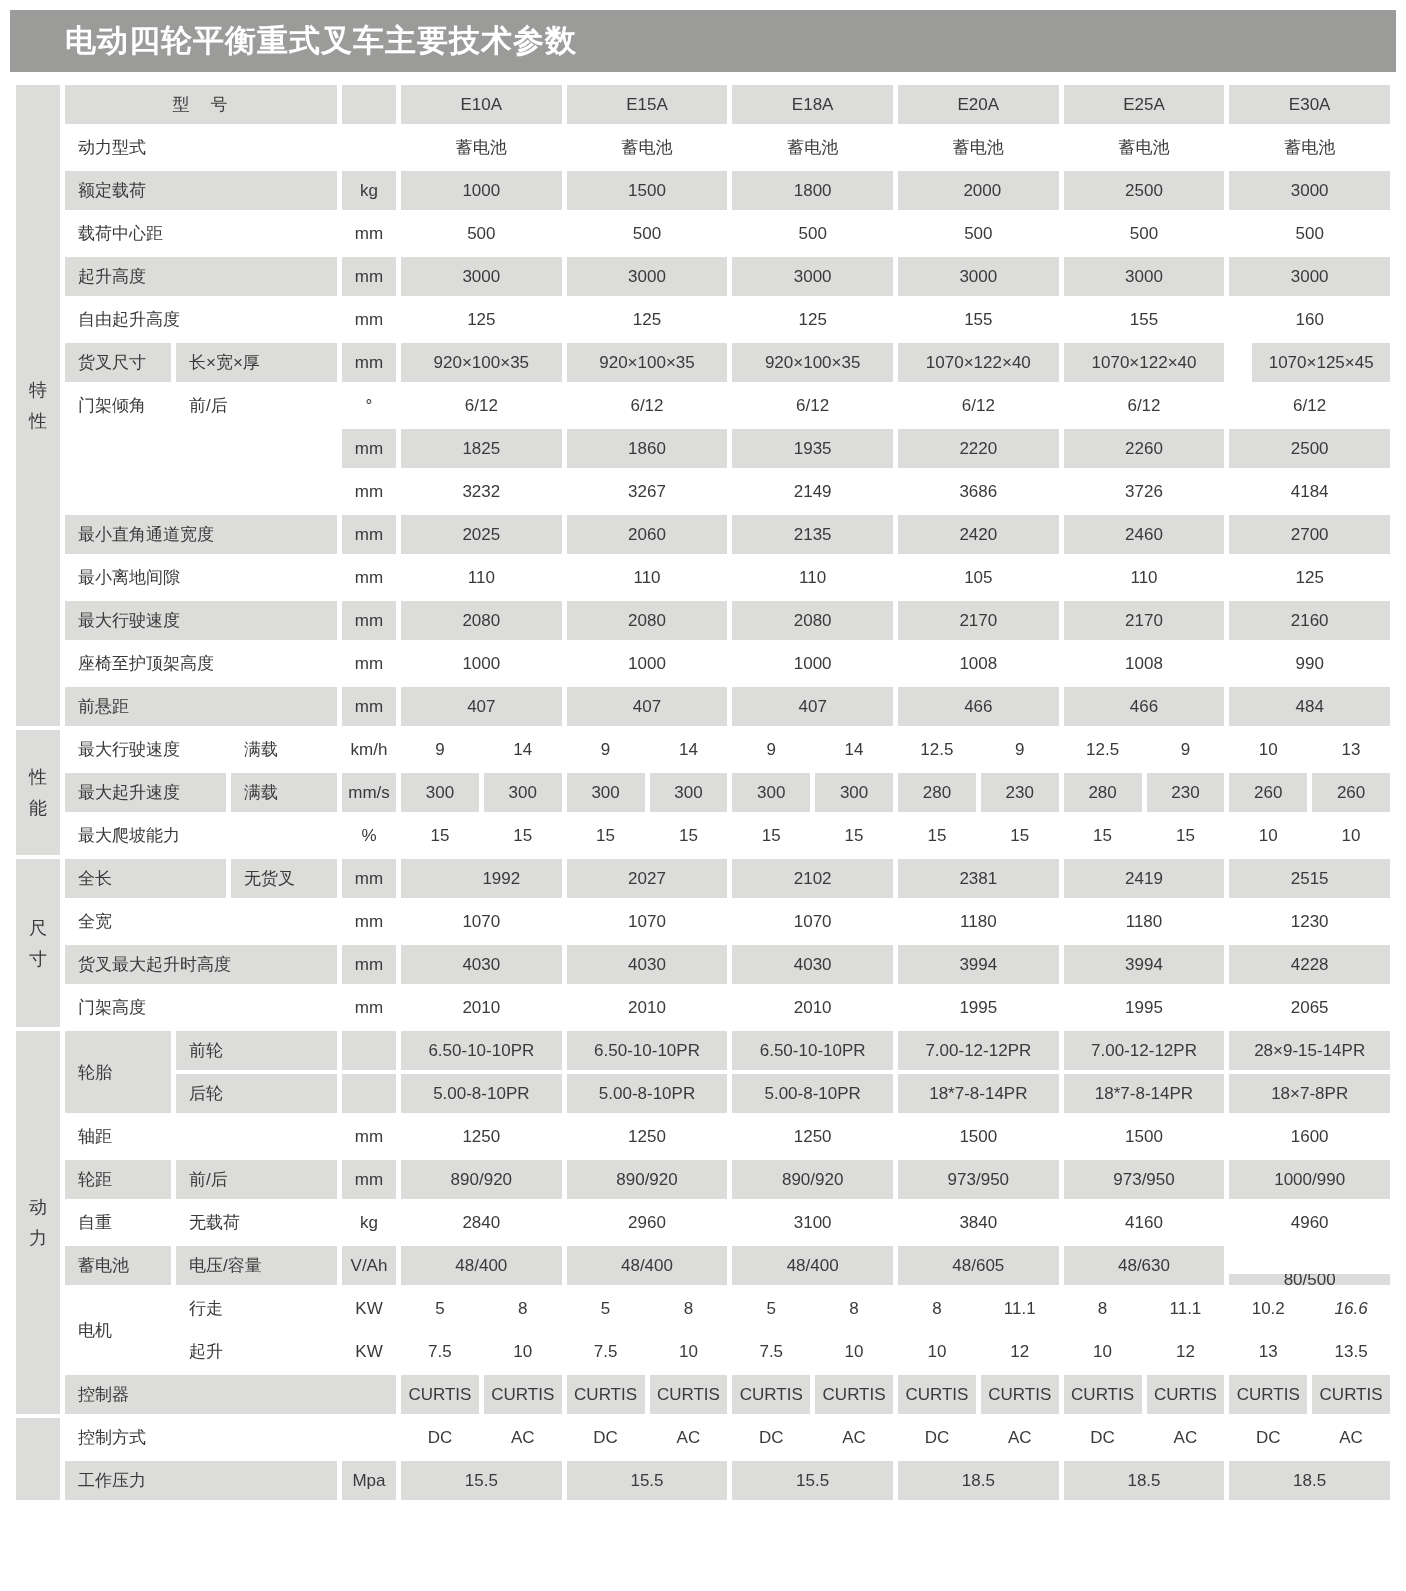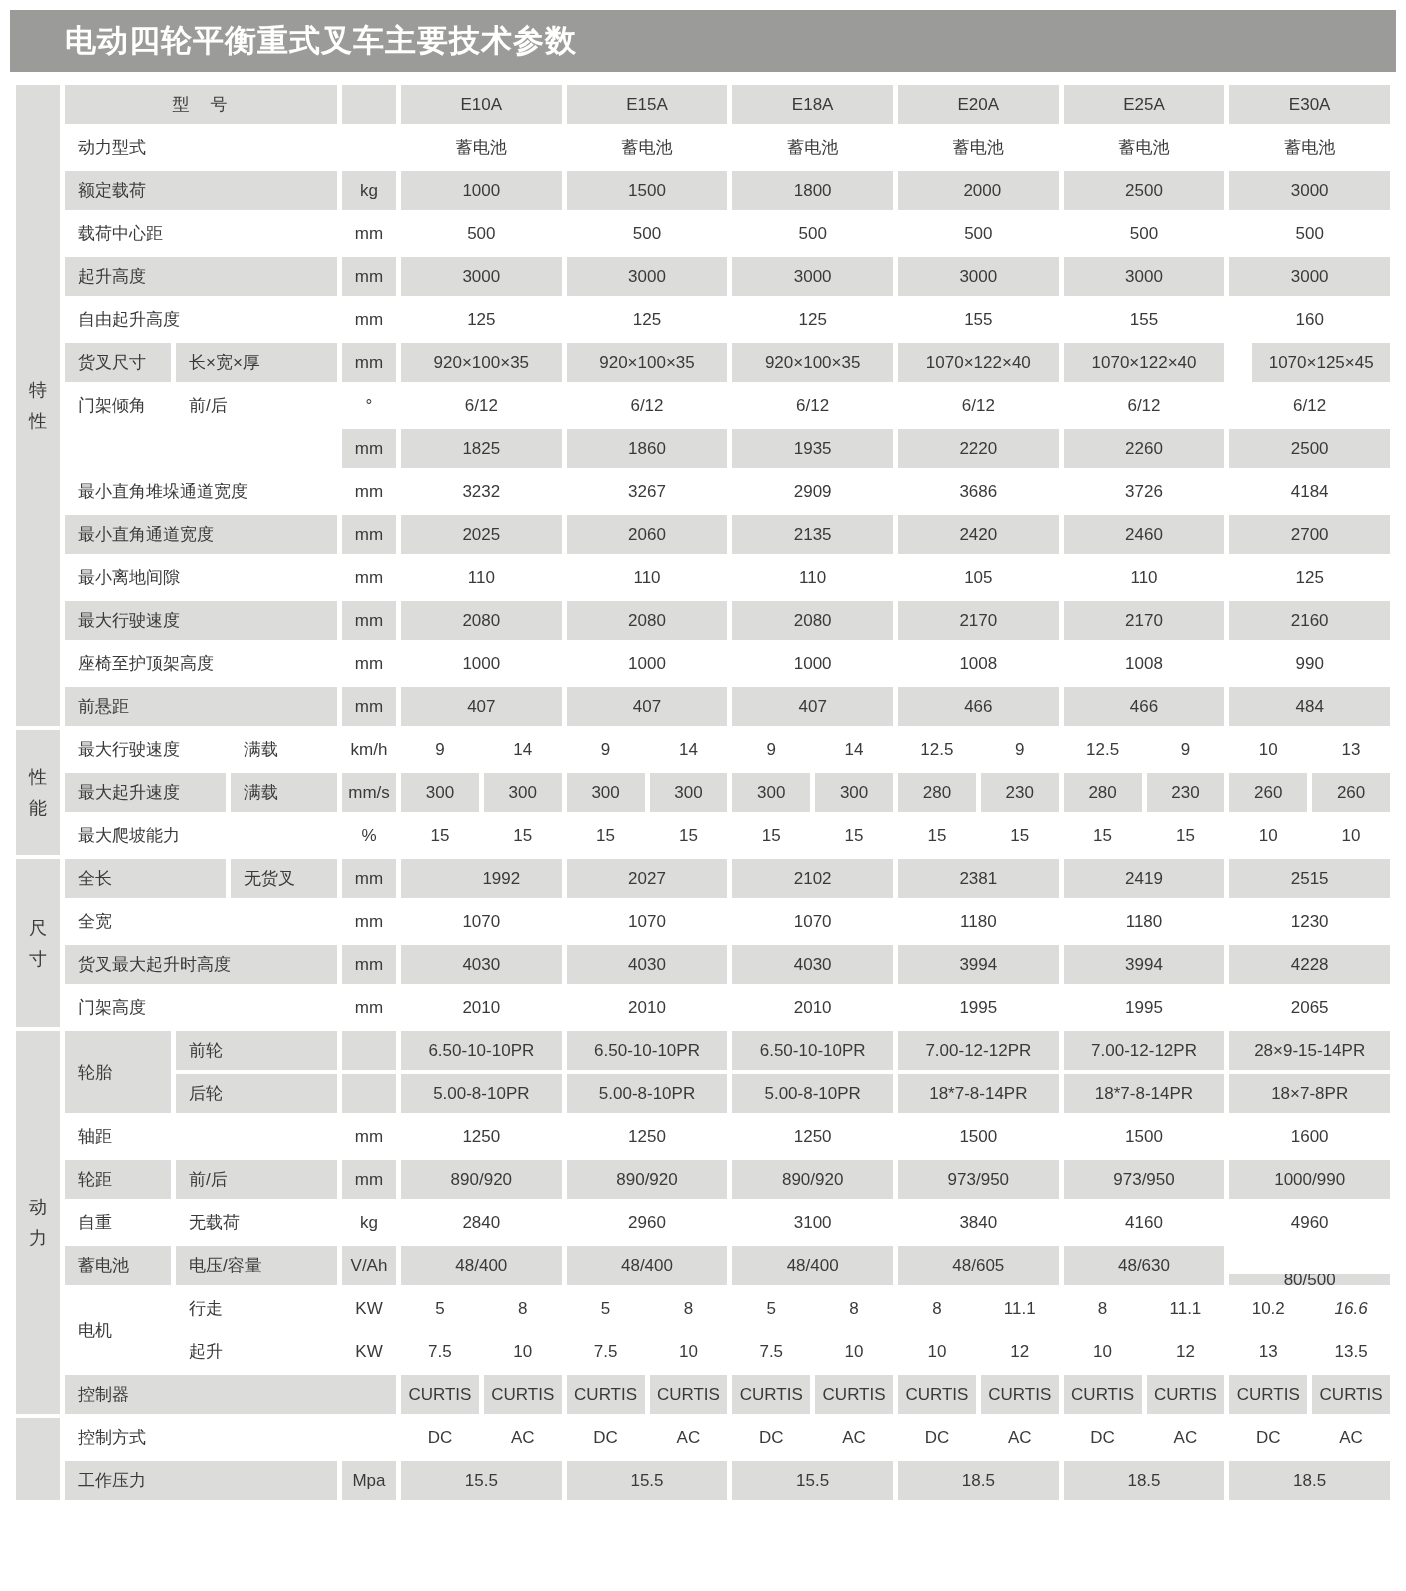--- a/index.html
+++ b/index.html
@@ -119,25 +119,24 @@
     <div class="cell" style="grid-area: 8 / 12 / span 1 / span 2;">6/12</div>
     <div class="cell" style="grid-area: 8 / 14 / span 1 / span 2;">6/12</div>
     <div class="cell" style="grid-area: 8 / 16 / span 1 / span 2;">6/12</div>
     <div class="cell unit gray" style="grid-area: 9 / 5 / span 1 / span 1;">mm</div>
     <div class="cell gray" style="grid-area: 9 / 6 / span 1 / span 2;">1825</div>
     <div class="cell gray" style="grid-area: 9 / 8 / span 1 / span 2;">1860</div>
     <div class="cell gray" style="grid-area: 9 / 10 / span 1 / span 2;">1935</div>
     <div class="cell gray" style="grid-area: 9 / 12 / span 1 / span 2;">2220</div>
     <div class="cell gray" style="grid-area: 9 / 14 / span 1 / span 2;">2260</div>
     <div class="cell gray" style="grid-area: 9 / 16 / span 1 / span 2;">2500</div>
-    <div class="cell label" style="grid-area: 10 / 2 / span 1 / span 3;">最小直角堆垛通道宽度</div>
     <div class="cell unit" style="grid-area: 10 / 5 / span 1 / span 1;">mm</div>
     <div class="cell" style="grid-area: 10 / 6 / span 1 / span 2;">3232</div>
     <div class="cell" style="grid-area: 10 / 8 / span 1 / span 2;">3267</div>
-    <div class="cell" style="grid-area: 10 / 10 / span 1 / span 2;">2909</div>
+    <div class="cell" style="grid-area: 10 / 10 / span 1 / span 2;">2149</div>
     <div class="cell" style="grid-area: 10 / 12 / span 1 / span 2;">3686</div>
     <div class="cell" style="grid-area: 10 / 14 / span 1 / span 2;">3726</div>
     <div class="cell" style="grid-area: 10 / 16 / span 1 / span 2;">4184</div>
     <div class="cell label gray" style="grid-area: 11 / 2 / span 1 / span 3;">最小直角通道宽度</div>
     <div class="cell unit gray" style="grid-area: 11 / 5 / span 1 / span 1;">mm</div>
     <div class="cell gray" style="grid-area: 11 / 6 / span 1 / span 2;">2025</div>
     <div class="cell gray" style="grid-area: 11 / 8 / span 1 / span 2;">2060</div>
     <div class="cell gray" style="grid-area: 11 / 10 / span 1 / span 2;">2135</div>
     <div class="cell gray" style="grid-area: 11 / 12 / span 1 / span 2;">2420</div>
     <div class="cell gray" style="grid-area: 11 / 14 / span 1 / span 2;">2460</div>

